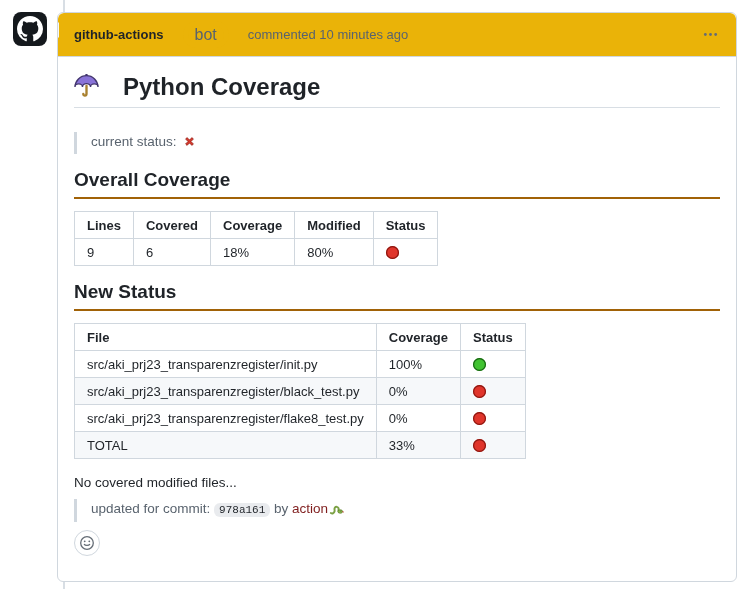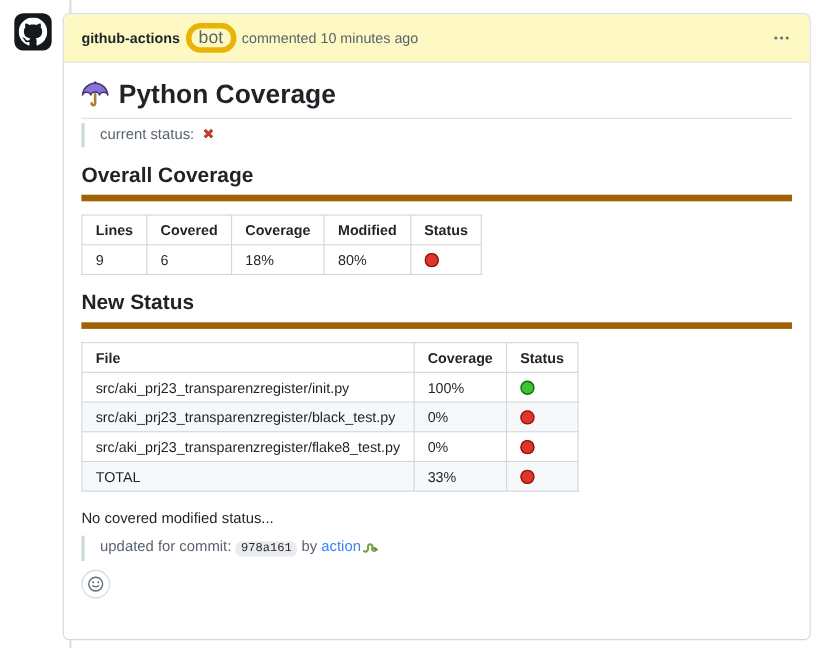--- a/index.html
+++ b/index.html
@@ -14,41 +14,41 @@
 
   
   .avatar { position: absolute; left: 13px; top: 12px; width: 34px; height: 34px;
     background: #15191d; border-radius: 8px; display: flex; align-items: center;
     justify-content: center; cursor: pointer; }
 
   
   .comment { position: absolute; left: 57px; top: 12px; width: 680px; height: 570px;
     border: 1px solid #d0d7de; border-radius: 6px; background: #fff; overflow: hidden; }
 
-  .c-header { position: relative; display: flex; align-items: center; gap: 5px;
-    background: #fef9c3; border-bottom: 1px solid #d0d7de; padding: 8px 16px;
+  .c-header { position: relative; display: flex; align-items: center; gap: 19px;
+    background: #eab308; border-bottom: 1px solid #d0d7de; padding: 8px 16px;
     border-radius: 6px 6px 0 0; font-size: 13px; color: #59636e; }
   .c-header::before { content:""; position: absolute; left: -8px; top: 9px;
     border: 8px solid transparent; border-left: 0; border-right-color: #d0d7de; }
   .c-header::after { content:""; position: absolute; left: -7px; top: 9px;
     border: 8px solid transparent; border-left: 0; border-right-color: #f6f8fa; }
   .author { font-weight: 700; color: #1f2328; cursor: pointer; }
   .bot-badge { border: 5px solid #eab308; border-radius: 999px; padding: 0 7px;
     font-size: 16px; line-height: 17px; color: #59636e; }
   .timestamp { cursor: pointer; }
   .kebab-btn { margin-left: auto; background: none; border: none; cursor: pointer;
     padding: 2px; display: flex; }
 
   .c-body { padding: 15px 16px 16px; font-size: 14px; }
 
-  h1.md-h1 { display: flex; align-items: center; gap: 9px; font-size: 24px;
+  h1.md-h1 { display: flex; align-items: center; gap: 24px; font-size: 24px;
     font-weight: 700; line-height: 29px; padding-bottom: 6px;
-    border-bottom: 1px solid #d8dee4; margin-bottom: 4px; }
+    border-bottom: 1px solid #d8dee4; margin-bottom: 24px; }
   h2.md-h2 { font-size: 19px; font-weight: 700; line-height: 23px;
-    padding-bottom: 6px; border-bottom: 6px solid #a16207; margin: 14px 0 12px; }
+    padding-bottom: 6px; border-bottom: 2px solid #a16207; margin: 14px 0 12px; }
 
   blockquote.md-quote { border-left: 3px solid #d0d7de; padding: 0 14px;
     margin: 0 0 14px; color: #59636e; font-size: 13.5px; line-height: 20px; }
   blockquote.md-quote .inline-icon { vertical-align: -2px; margin-left: 3px; }
 
   table.md-table { border-collapse: collapse; margin-bottom: 14px; font-size: 13px; }
   .md-table th, .md-table td { border: 1px solid #d0d7de; padding: 5.5px 12px;
     text-align: left; white-space: nowrap; }
   .md-table th { font-weight: 700; }
   .t1 th.c-lines { width: 46px; } .t1 th.c-covered { width: 60px; }
@@ -62,21 +62,21 @@
   .dot { display: inline-block; width: 13px; height: 13px; border-radius: 50%;
     vertical-align: -2px; }
   .dot-red { background: #e0352b; box-shadow: inset 0 0 0 1.2px #8a1710; }
   .dot-green { background: #41c331; box-shadow: inset 0 0 0 1.2px #176311; }
 
   p.md-p { font-size: 13.5px; line-height: 20px; margin: 0 0 6px; }
 
   code.commit-hash { background: rgba(175,184,193,0.28); border-radius: 6px;
     padding: 1px 5px; font-family: "Liberation Mono", monospace; font-size: 11px;
     color: #1f2328; }
-  a.md-link { color: #3b82f6; text-decoration: none; cursor: pointer; }
+  a.md-link { color: #7f1d1d; text-decoration: none; cursor: pointer; }
   .snake { vertical-align: -3px; margin-left: 1px; }
 
   .reaction-btn { margin-top: 8px; width: 26px; height: 26px; border-radius: 50%;
     border: 1px solid #d0d7de; background: #fff; display: flex; align-items: center;
     justify-content: center; cursor: pointer; }
 </style>
 </head>
 <body>
 
 <div class="stage">
@@ -181,21 +181,21 @@
           </tr>
           <tr class="total-row">
             <td class="cell-file">TOTAL</td>
             <td>33%</td>
             <td><span class="dot dot-red"></span></td>
           </tr>
         </tbody>
       </table>
 
 
-      <p class="md-p">No covered modified status...</p>
+      <p class="md-p">No covered modified files...</p>
 
       <blockquote class="md-quote" style="margin-bottom:0;">
         <span>updated for commit:</span>
         <code class="commit-hash">978a161</code>
         <span>by</span>
         <a class="md-link">action</a><span class="snake" style="display:inline-block;">
           <svg width="15" height="15" viewBox="0 0 16 16">
             <path d="M2 12.8 C3.6 13.8 5.2 13 5.8 11.4 C6.5 9.7 5.1 8.4 6.3 7 C7.4 5.7 9.5 6.1 10.1 7.7 C10.7 9.3 9.5 10.3 10.5 11.4" fill="none" stroke="#7ba144" stroke-width="2.1" stroke-linecap="round"></path>
             <ellipse cx="12" cy="11.2" rx="2.5" ry="1.9" fill="#8ab94e" stroke="#55771f" stroke-width="0.7"></ellipse>
             <circle cx="12.7" cy="10.7" r="0.5" fill="#222"></circle>

